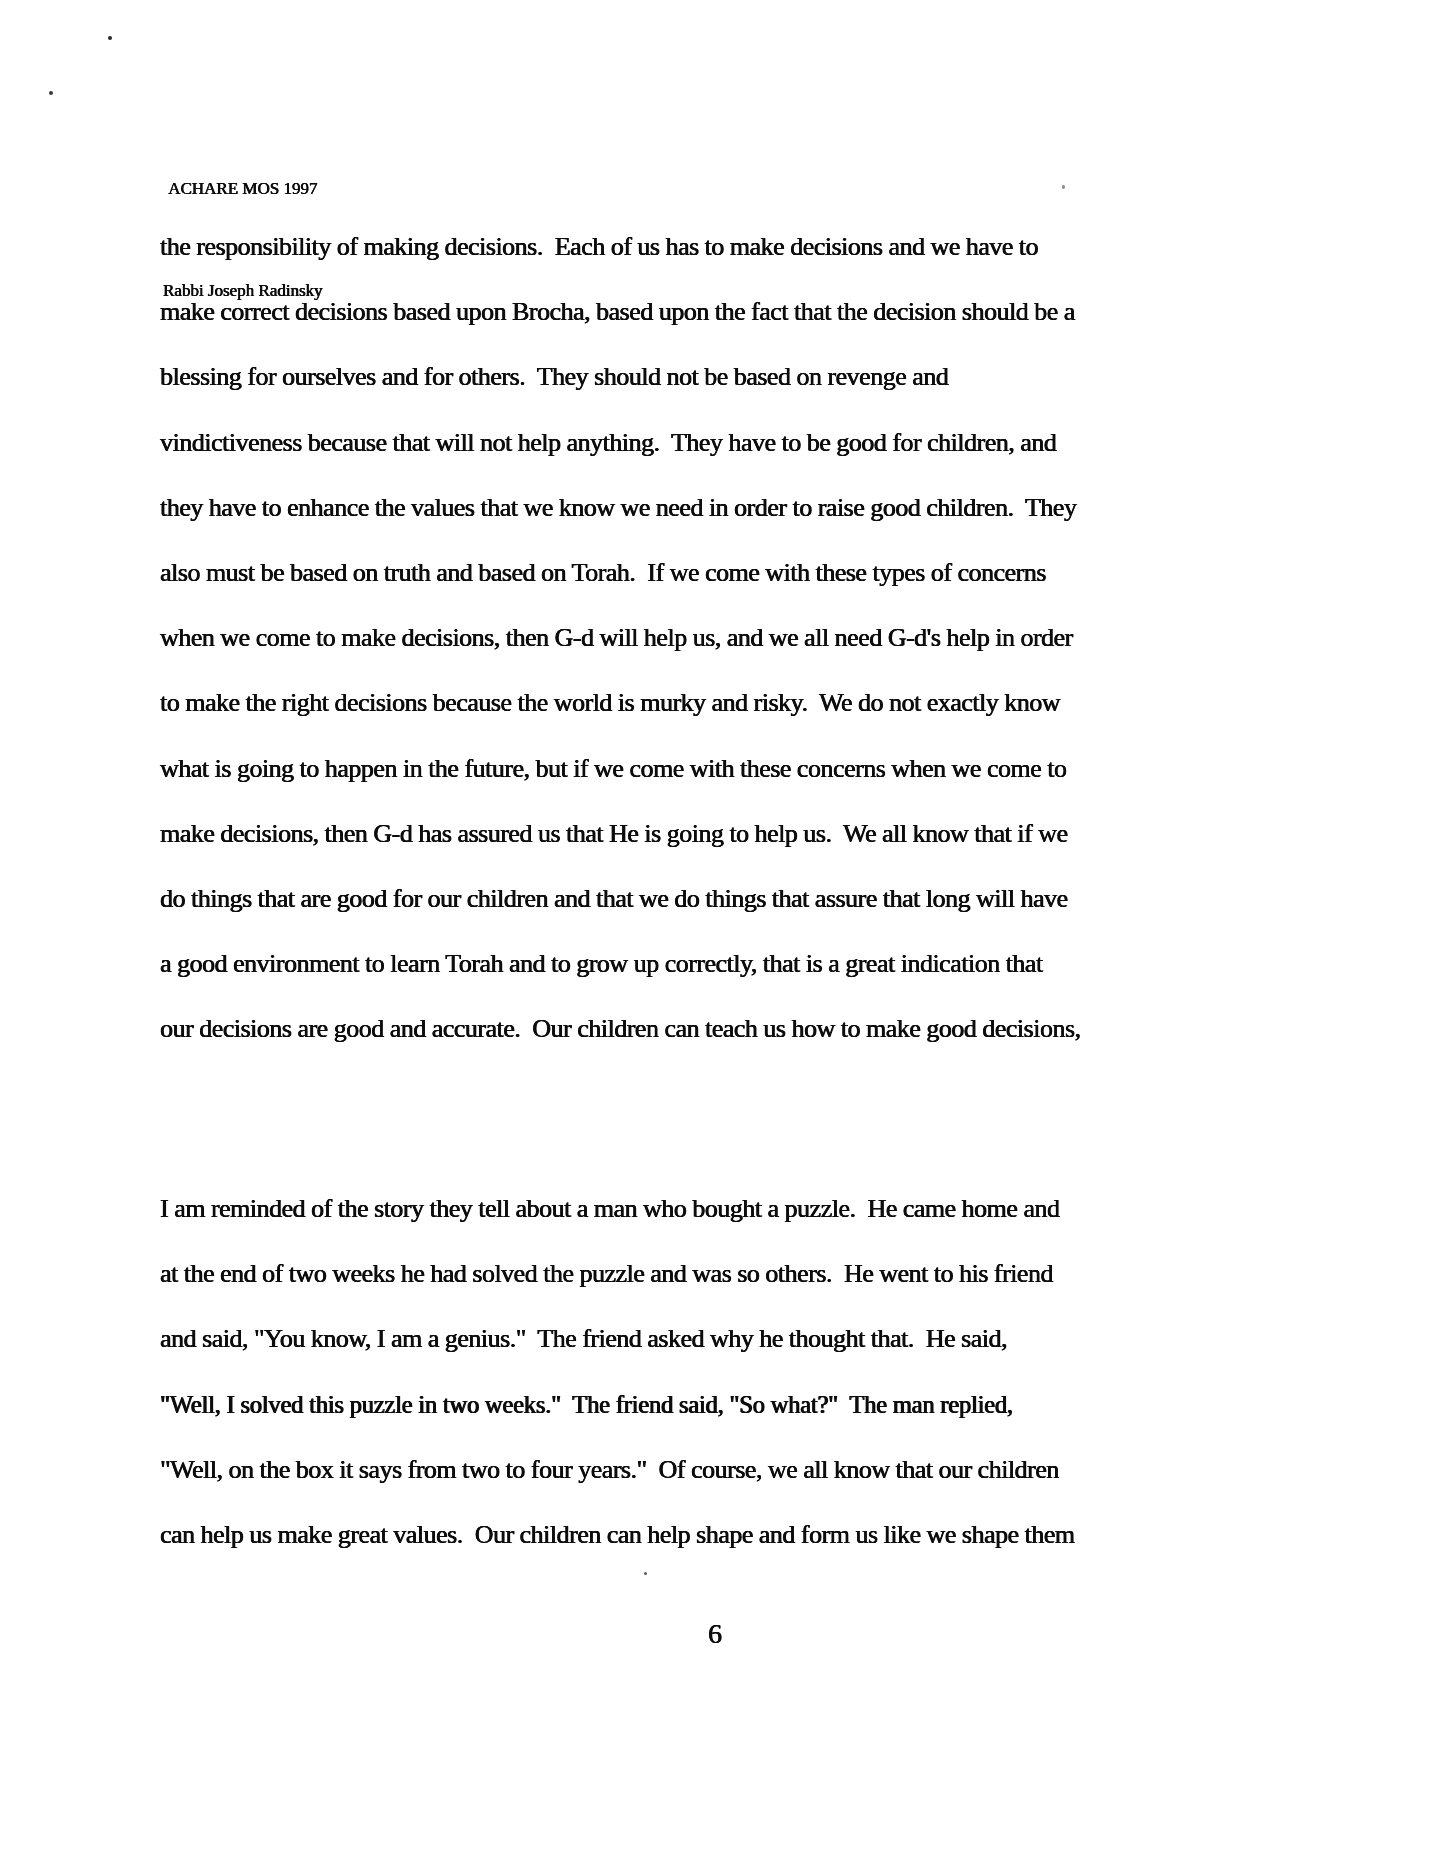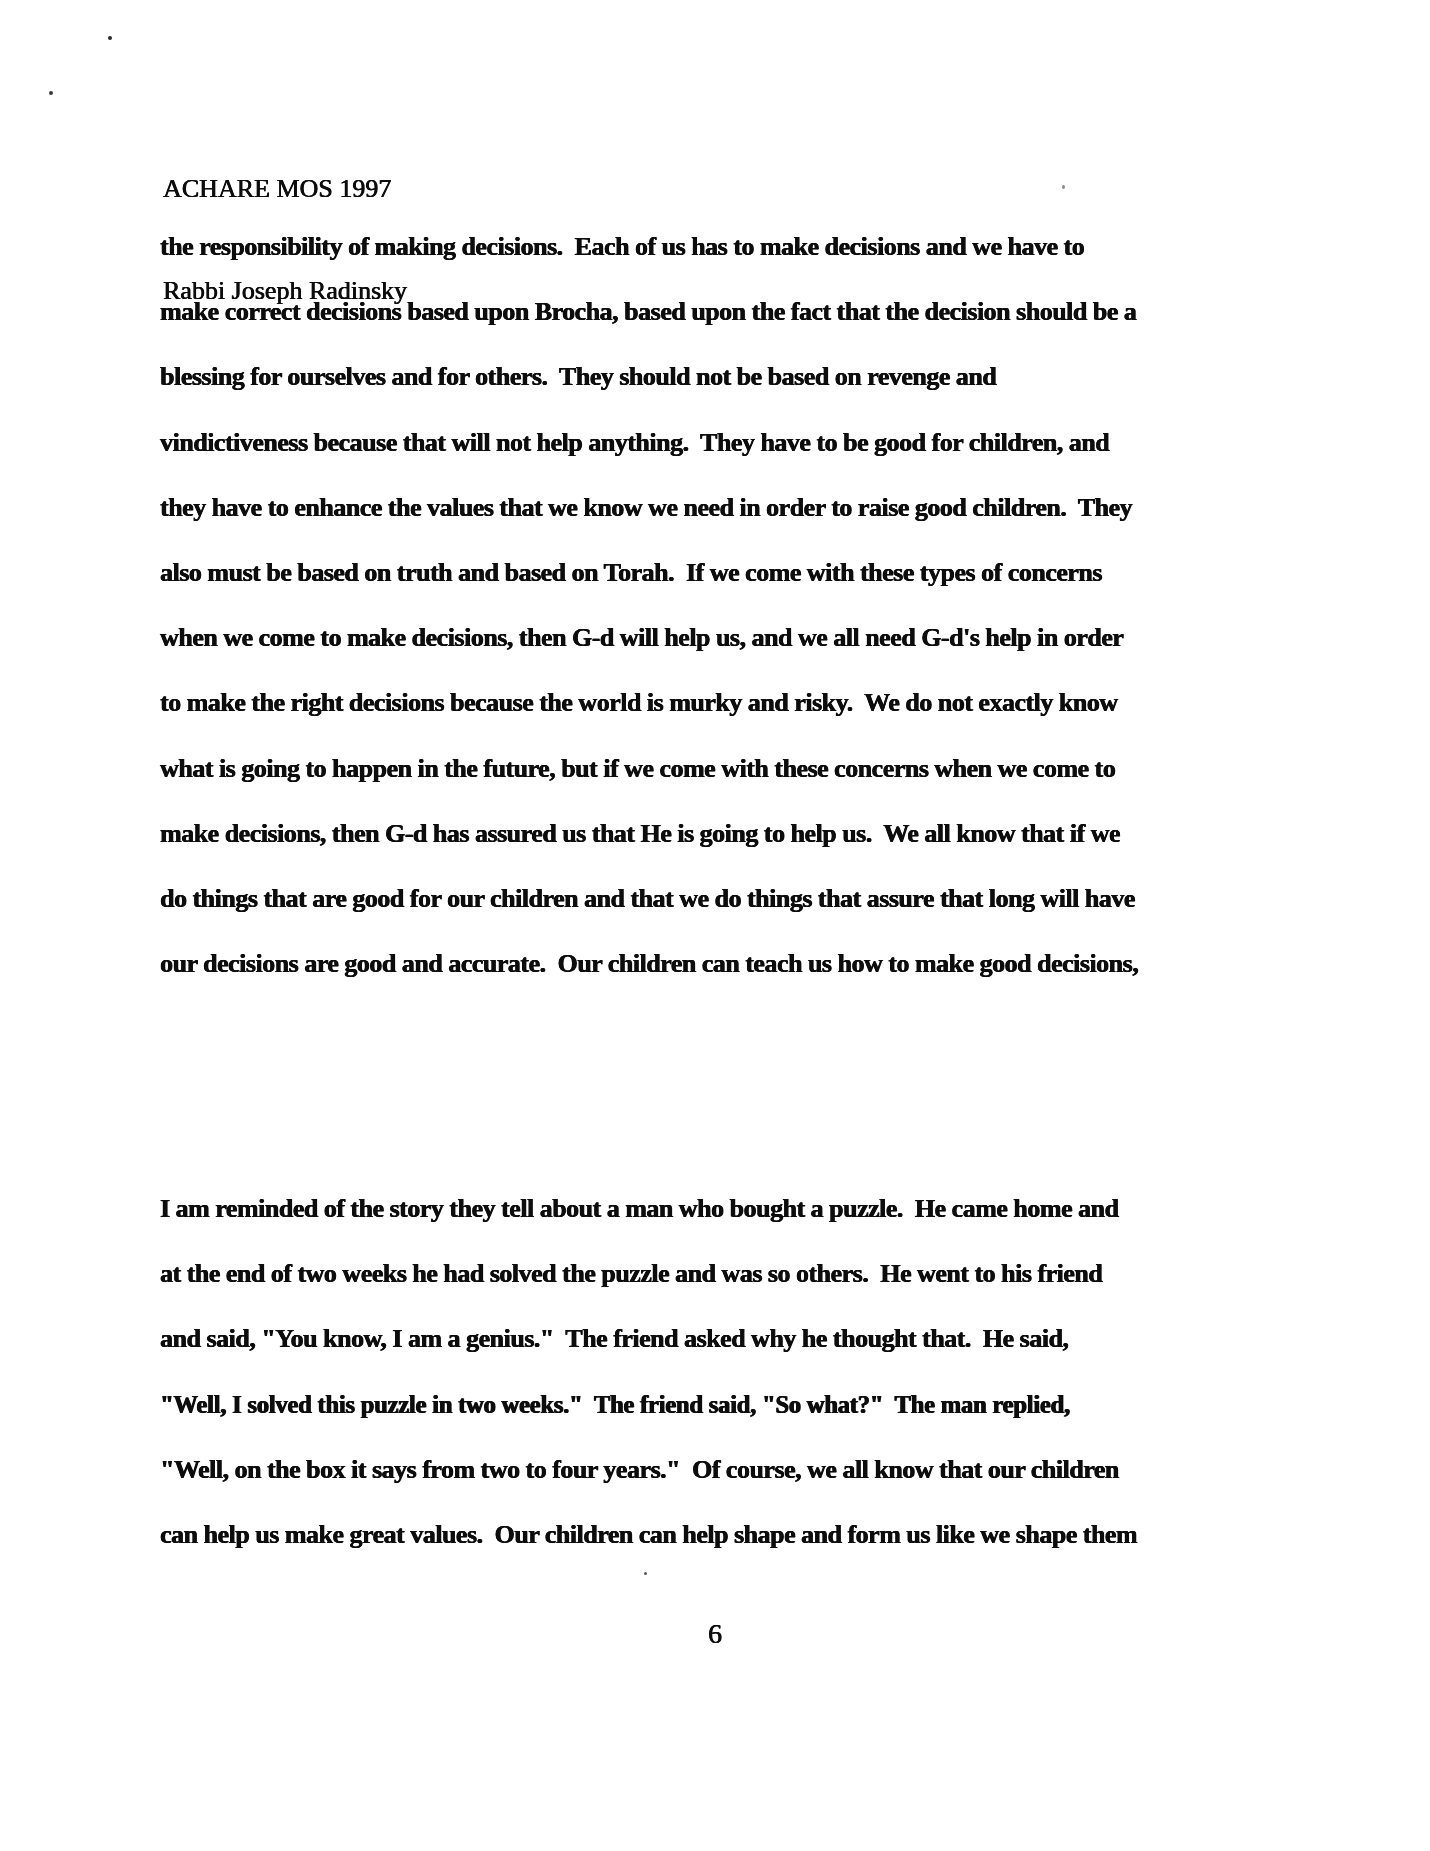--- a/index.html
+++ b/index.html
@@ -17,36 +17,36 @@
     overflow: hidden;
   }
   
   .ink {
     text-shadow: 0.45px 0 0 currentColor, -0.25px 0 0 currentColor;
   }
   .header-block {
     position: absolute;
     left: 163px;
     top: 104px;
-    font-size: 26px;
+    font-size: 17px;
     line-height: 34px;
     white-space: pre;
+    text-align: center;
   }
   .para {
     position: absolute;
     left: 160px;
     width: 1180px;
   }
   .para .line {
     height: 65.2px;
     line-height: 65.2px;
     font-size: 26px;
     letter-spacing: -0.5px;
     white-space: pre;
-    font-weight: bold;
   }
   .para .line.alt-line {
     font-size: 24.5px;
     letter-spacing: -0.2px;
     text-shadow: 0.7px 0 0 currentColor, -0.4px 0 0 currentColor;
   }
   .page-number {
     position: absolute;
     left: 160px;
     top: 1618px;
@@ -79,20 +79,21 @@
     <div class="line">make correct decisions based upon Brocha, based upon the fact that the decision should be a</div>
     <div class="line">blessing for ourselves and for others.  They should not be based on revenge and</div>
     <div class="line">vindictiveness because that will not help anything.  They have to be good for children, and</div>
     <div class="line">they have to enhance the values that we know we need in order to raise good children.  They</div>
     <div class="line">also must be based on truth and based on Torah.  If we come with these types of concerns</div>
     <div class="line">when we come to make decisions, then G-d will help us, and we all need G-d's help in order</div>
     <div class="line">to make the right decisions because the world is murky and risky.  We do not exactly know</div>
     <div class="line">what is going to happen in the future, but if we come with these concerns when we come to</div>
     <div class="line">make decisions, then G-d has assured us that He is going to help us.  We all know that if we</div>
     <div class="line">do things that are good for our children and that we do things that assure that long will have</div>
+    <div class="line">a good environment to learn Torah and to grow up correctly, that is a great indication that</div>
     <div class="line">our decisions are good and accurate.  Our children can teach us how to make good decisions,</div>
   </div>
 
   <div class="para ink" style="top: 1176px;">
     <div class="line">I am reminded of the story they tell about a man who bought a puzzle.  He came home and</div>
     <div class="line">at the end of two weeks he had solved the puzzle and was so others.  He went to his friend</div>
     <div class="line">and said, "You know, I am a genius."  The friend asked why he thought that.  He said,</div>
     <div class="line alt-line">"Well, I solved this puzzle in two weeks."  The friend said, "So what?"  The man replied,</div>
     <div class="line">"Well, on the box it says from two to four years."  Of course, we all know that our children</div>
     <div class="line">can help us make great values.  Our children can help shape and form us like we shape them</div>

